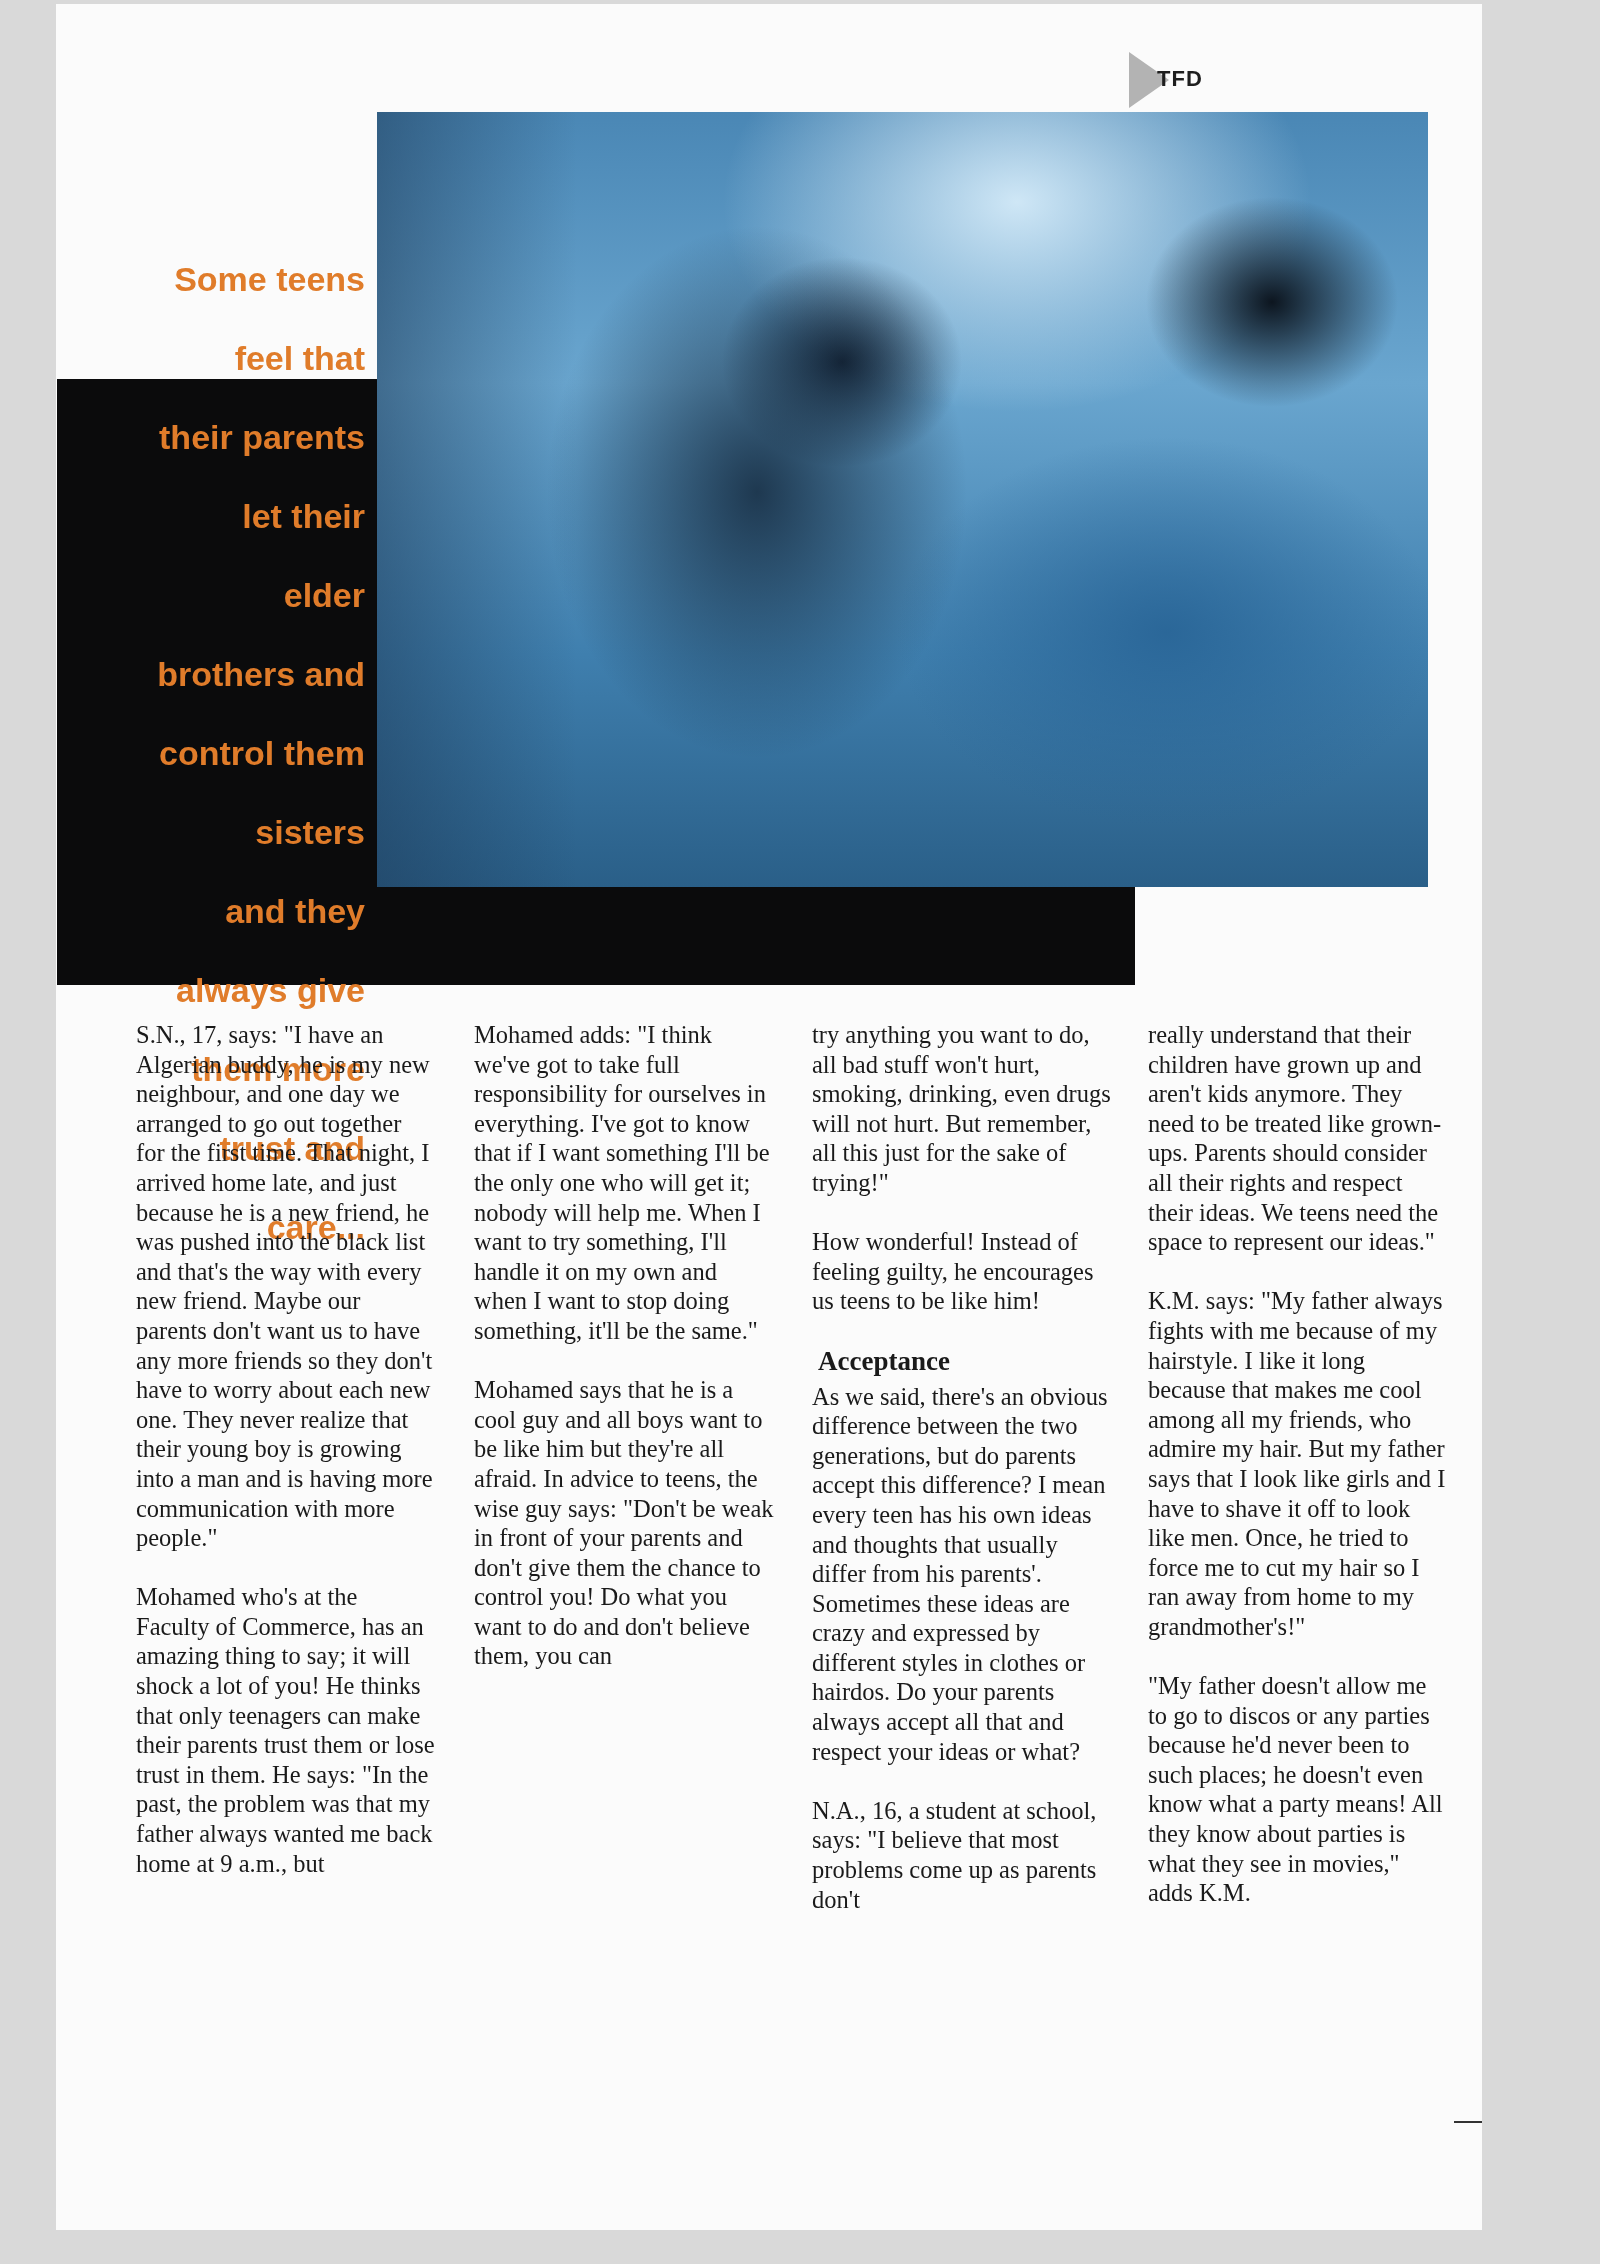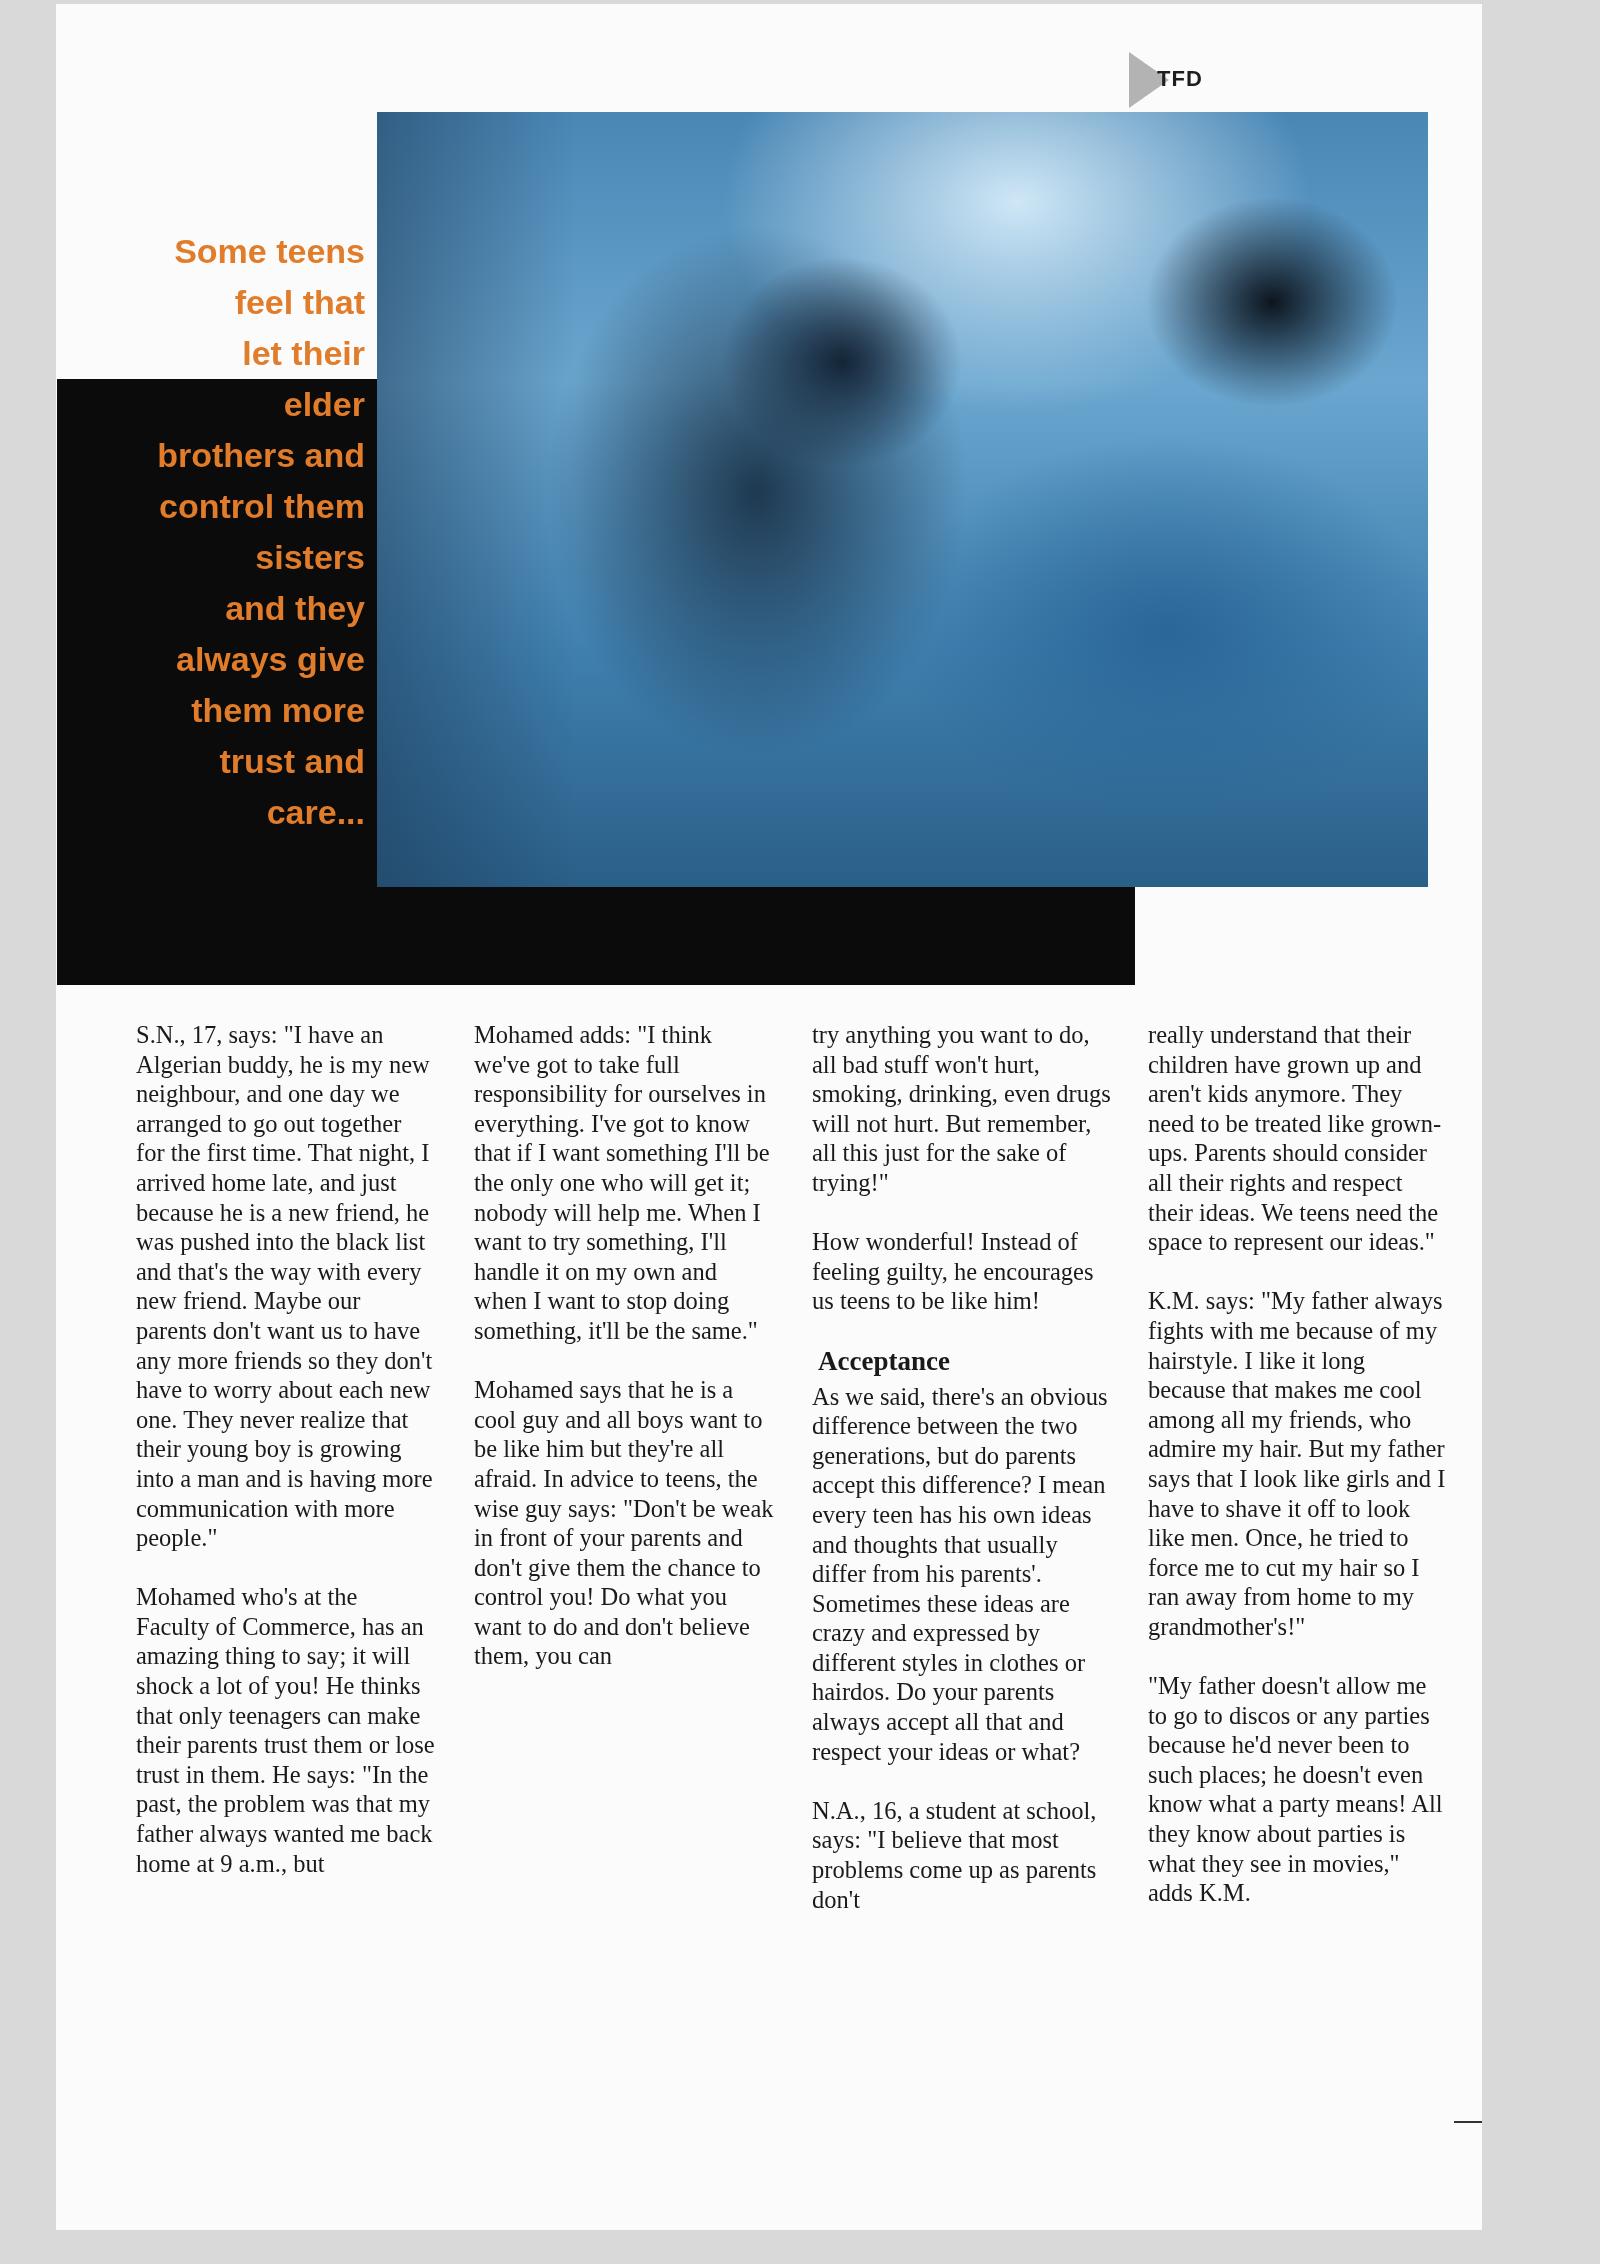--- a/index.html
+++ b/index.html
@@ -61,21 +61,21 @@
       position: absolute; left: 24px; top: 222px;
       width: 285px;
       text-align: right;
       font-family: "Liberation Sans", sans-serif;
       font-weight: bold;
       font-size: 34px;
       line-height: 51px;
       color: #e07c2a;
       margin: 0;
     }
-    .pull-quote span { display: block; white-space: nowrap; }
+    .pull-quote span { display: block; white-space: nowrap; margin-top: 28px; }
     
     .col {
       position: absolute; top: 1016px;
       width: 300px;
       font-size: 24.5px;
       line-height: 29.6px;
       color: #1a1a1a;
     }
     .col p { margin: 0 0 29.6px 0; }
     .col p:last-child { margin-bottom: 0; }
@@ -130,20 +130,21 @@
 
   <div class="black-block"></div>
 
   <div class="photo">
     <div class="shadow-left"></div>
   </div>
 
   <h2 class="pull-quote">
     <span>Some teens</span>
     <span>feel that</span>
+    <span>their parents</span>
     <span>let their</span>
     <span>elder</span>
     <span>brothers and</span>
     <span>control them</span>
     <span>sisters</span>
     <span>and they</span>
     <span>always give</span>
     <span>them more</span>
     <span>trust and</span>
     <span>care...</span>

